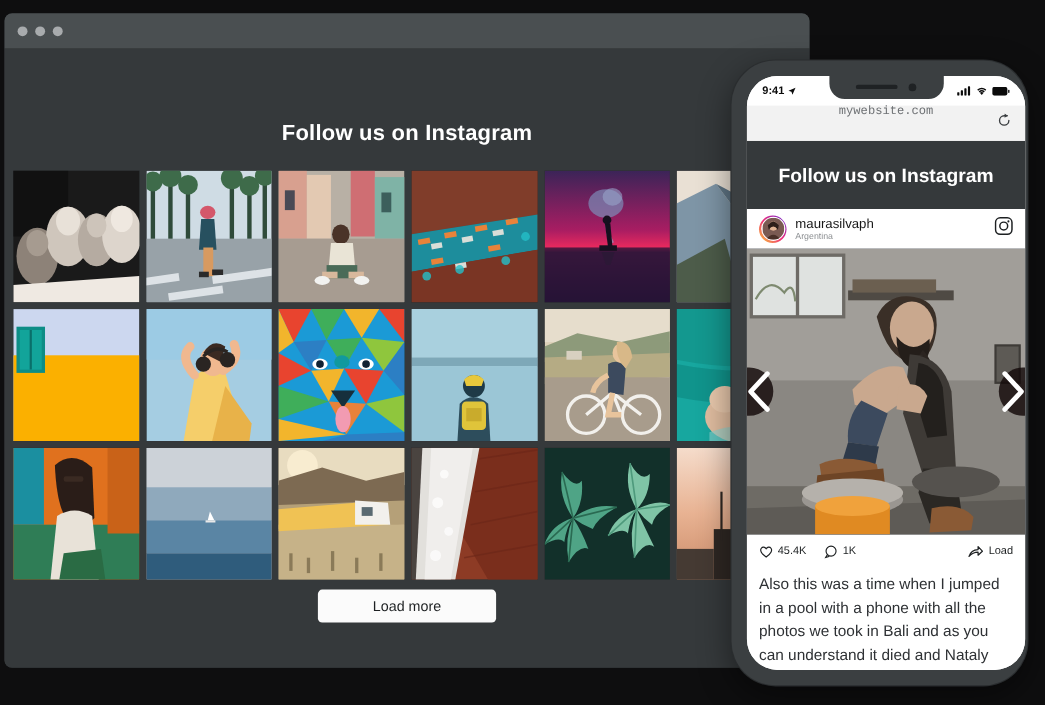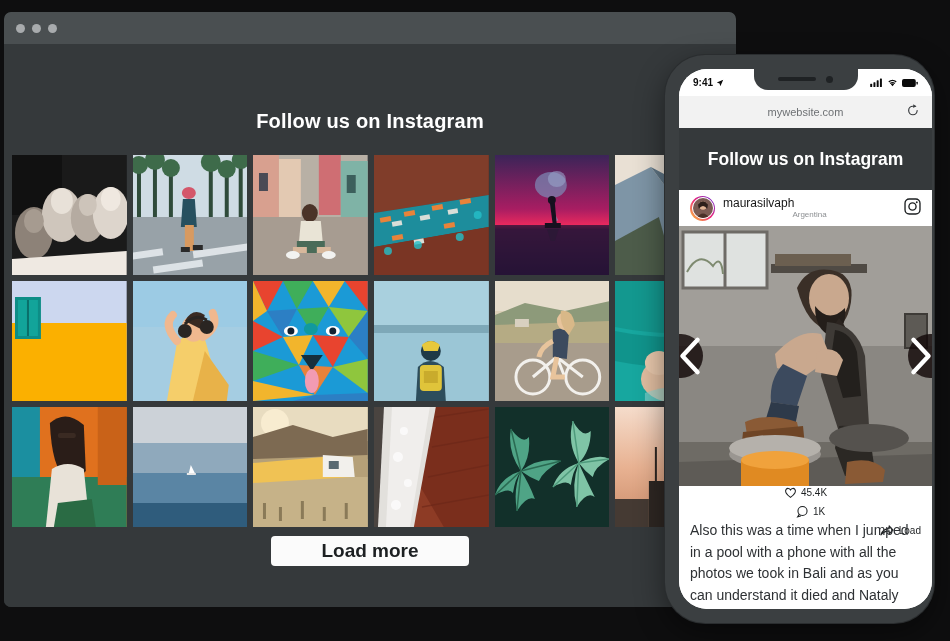--- a/index.html
+++ b/index.html
@@ -37,21 +37,21 @@
     grid-auto-rows:120px;gap:6px;
   }
   .tile{width:114.7px;height:120px;overflow:hidden;position:relative;background:#2b2f31;}
   .tile > svg{display:block;width:100%;height:100%;}
 
   
   #load-more-wrap{position:absolute;left:0;top:492px;width:732px;text-align:center;}
   #load-more{
     display:inline-block;background:#fbfbfb;color:#1d2022;border:none;
     border-radius:4px;padding:0 50px;height:30px;line-height:30px;
-    font-size:19px;font-weight:bold;font-family:inherit;cursor:pointer;
+    font-size:13px;font-weight:normal;font-family:inherit;cursor:pointer;
   }
 
   
   #phone{
     position:absolute;left:665px;top:55px;width:269px;height:568px;
     background:#3b3f41;border-radius:40px;
     box-shadow:0 0 0 1px #2a2d2f, 0 10px 30px rgba(0,0,0,.45);
   }
   #phone-inner{
     position:absolute;left:14px;top:14px;width:253px;height:540px;
@@ -68,22 +68,22 @@
   #notch{
     position:absolute;left:50%;transform:translateX(-50%);top:-1px;
     width:104px;height:22px;background:#3b3f41;border-radius:0 0 14px 14px;
     display:flex;align-items:center;justify-content:center;gap:10px;z-index:4;
   }
   #speaker{width:38px;height:4px;border-radius:3px;background:#1f2224;}
   #camera{width:7px;height:7px;border-radius:50%;background:#1f2224;}
 
   
   #url-bar{
-    height:32px;background:#f2f2f2;display:flex;align-items:center;
-    justify-content:center;position:relative;
+    height:32px;background:#f2f2f2;display:flex;
+    justify-content:center;position:relative;font-family:Liberation Mono, monospace;
   }
   #url-text{font-size:11px;color:#6e7174;}
   #reload-icon{position:absolute;right:13px;top:50%;transform:translateY(-50%);}
 
   
   #phone-heading{
     background:#35393b;height:62px;display:flex;align-items:center;
     justify-content:center;
   }
   #phone-title{color:#fff;font-size:17.5px;font-weight:bold;}
@@ -94,37 +94,37 @@
     padding:0 11px;box-sizing:border-box;gap:8px;
   }
   #avatar{
     width:25px;height:25px;border-radius:50%;flex:0 0 auto;position:relative;
     background:linear-gradient(45deg,#f9ce34,#ee2a7b,#6228d7);
     padding:1.5px;box-sizing:border-box;
   }
   #avatar-img{width:100%;height:100%;border-radius:50%;overflow:hidden;background:#fff;border:1.5px solid #fff;box-sizing:border-box;}
   #ig-names{flex:1;min-width:0;line-height:1.15;}
   #ig-user{font-size:12px;font-weight:normal;color:#171717;}
-  #ig-loc{font-size:8px;color:#8d9093;text-align:center;}
+  #ig-loc{font-size:8px;color:#8d9093;}
 
   
   #ig-photo{position:relative;height:260px;overflow:hidden;background:#6d7276;}
   #ig-photo svg{display:block;width:100%;height:100%;}
   .car-arrow{
     position:absolute;top:50%;transform:translateY(-50%);
     width:44px;height:44px;border-radius:50%;background:rgba(18,8,8,.82);
     display:flex;align-items:center;justify-content:center;cursor:pointer;
   }
   #car-prev{left:-20px;} #car-prev svg{margin-left:18px;}
   #car-next{right:-20px;} #car-next svg{margin-right:18px;}
 
   
   #ig-actions{
     height:30px;background:#fff;display:flex;align-items:center;
-    padding:0 11px;box-sizing:border-box;gap:6px;font-size:10px;color:#1d2022;flex-direction:column;
+    padding:0 11px;box-sizing:border-box;gap:6px;font-size:10px;color:#1d2022;
   }
   .act{display:flex;align-items:center;gap:4px;}
   #share-act{margin-left:auto;gap:5px;}
   #ig-caption{
     background:#fff;padding:4px 11px 10px;font-size:14px;color:#2e3134;
     line-height:1.55;
   }
 </style>
 </head>
 <body>

